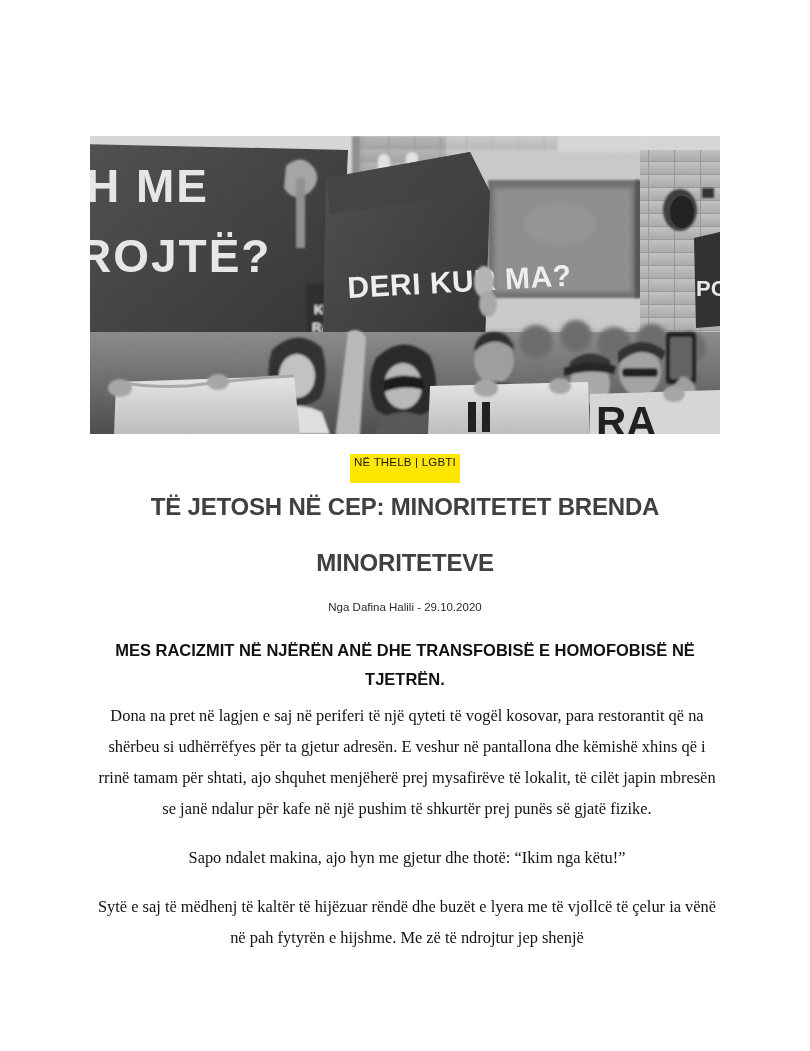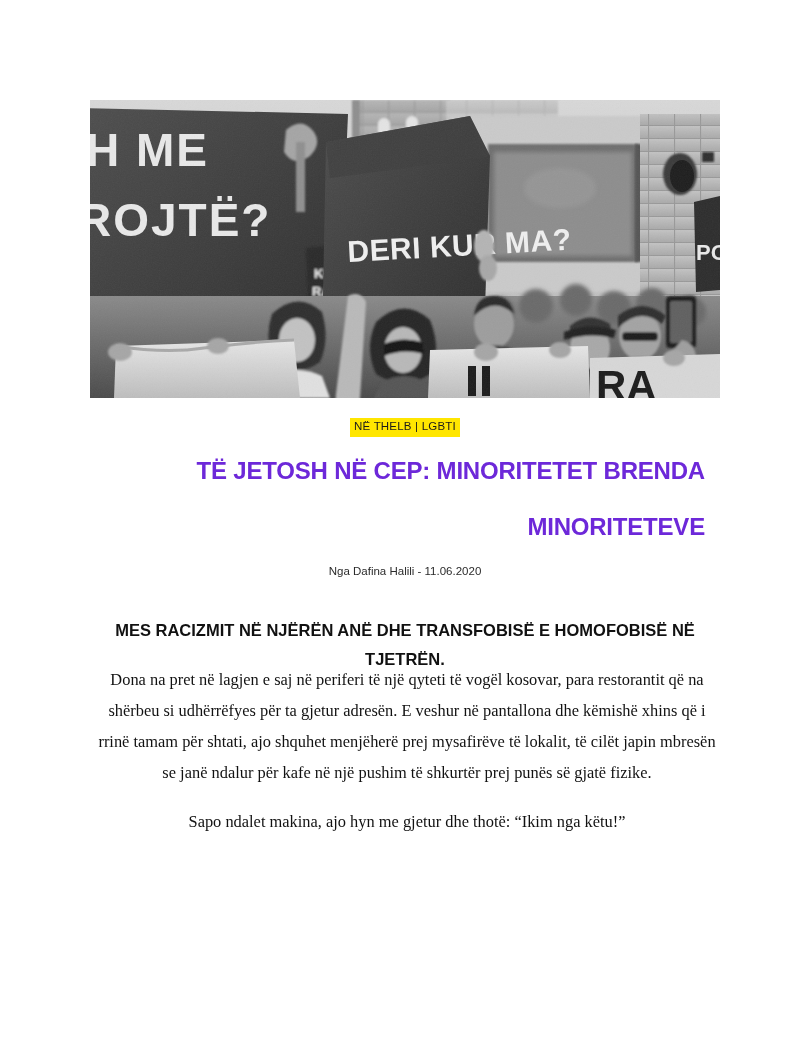--- a/index.html
+++ b/index.html
@@ -12,20 +12,21 @@
     height: 1051px;
     position: relative;
     font-family: "Liberation Serif", serif;
     overflow: hidden;
   }
 
   .page {
     position: absolute;
     inset: 0;
     background: #ffffff;
+    margin-top: 36px;
   }
 
   
   .hero-figure {
     position: absolute;
     left: 90px;
     top: 100px;
     width: 630px;
     height: 298px;
     margin: 0;
@@ -48,57 +49,57 @@
     line-height: 1;
   }
   .badge {
     display: inline-block;
     background: #ffe600;
     color: #1a1a1a;
     font-family: "Liberation Sans", sans-serif;
     font-size: 11.5px;
     font-weight: 400;
     letter-spacing: 0.2px;
-    padding: 3px 4px 4px 4px;
+    padding: 3px 4px 14px 4px;
   }
 
   
   .article-title {
     position: absolute;
     left: 105px;
     top: 443px;
     width: 600px;
     margin: 0;
-    text-align: right;
+    text-align: center;
     font-family: "Liberation Sans", sans-serif;
     font-size: 24px;
     font-weight: bold;
     line-height: 56px;
-    color: #6d28d9;
+    color: #404040;
     letter-spacing: -0.2px;
   }
 
   
   .byline {
     position: absolute;
     left: 0;
     top: 565px;
     width: 810px;
     text-align: center;
     font-family: "Liberation Sans", sans-serif;
     font-size: 11.5px;
     color: #2b2b2b;
     line-height: 1.2;
   }
 
   
   .deck {
     position: absolute;
     left: 105px;
-    top: 616px;
+    top: 600px;
     width: 600px;
     margin: 0;
     text-align: center;
     font-family: "Liberation Sans", sans-serif;
     font-size: 16.5px;
     font-weight: bold;
     line-height: 29px;
     color: #111111;
   }
 
@@ -322,22 +323,23 @@
       <rect x="0" y="0" width="630" height="298" filter="url(#grain)" opacity="0.55"></rect>
     </svg>
   </figure>
 
   <div class="badge-row">
     <span class="badge">NË THELB | LGBTI</span>
   </div>
 
   <h1 class="article-title">TË JETOSH NË CEP: MINORITETET BRENDA MINORITETEVE</h1>
 
-  <div class="byline">Nga Dafina Halili - 11.06.2020</div>
+  <div class="byline">Nga Dafina Halili - 29.10.2020</div>
 
   <h2 class="deck">MES RACIZMIT NË NJËRËN ANË DHE TRANSFOBISË E HOMOFOBISË NË TJETRËN.</h2>
 
   <div class="article-body">
     <p>Dona na pret në lagjen e saj në periferi të një qyteti të vogël kosovar, para restorantit që na shërbeu si udhërrëfyes për ta gjetur adresën. E veshur në pantallona dhe këmishë xhins që i rrinë tamam për shtati, ajo shquhet menjëherë prej mysafirëve të lokalit, të cilët japin mbresën se janë ndalur për kafe në një pushim të shkurtër prej punës së gjatë fizike.</p>
     <p>Sapo ndalet makina, ajo hyn me gjetur dhe thotë: “Ikim nga këtu!”</p>
+    <p>Sytë e saj të mëdhenj të kaltër të hijëzuar rëndë dhe buzët e lyera me të vjollcë të çelur ia vënë në pah fytyrën e hijshme. Me zë të ndrojtur jep shenjë</p>
   </div>
 
 </div>
 
 </body></html>

